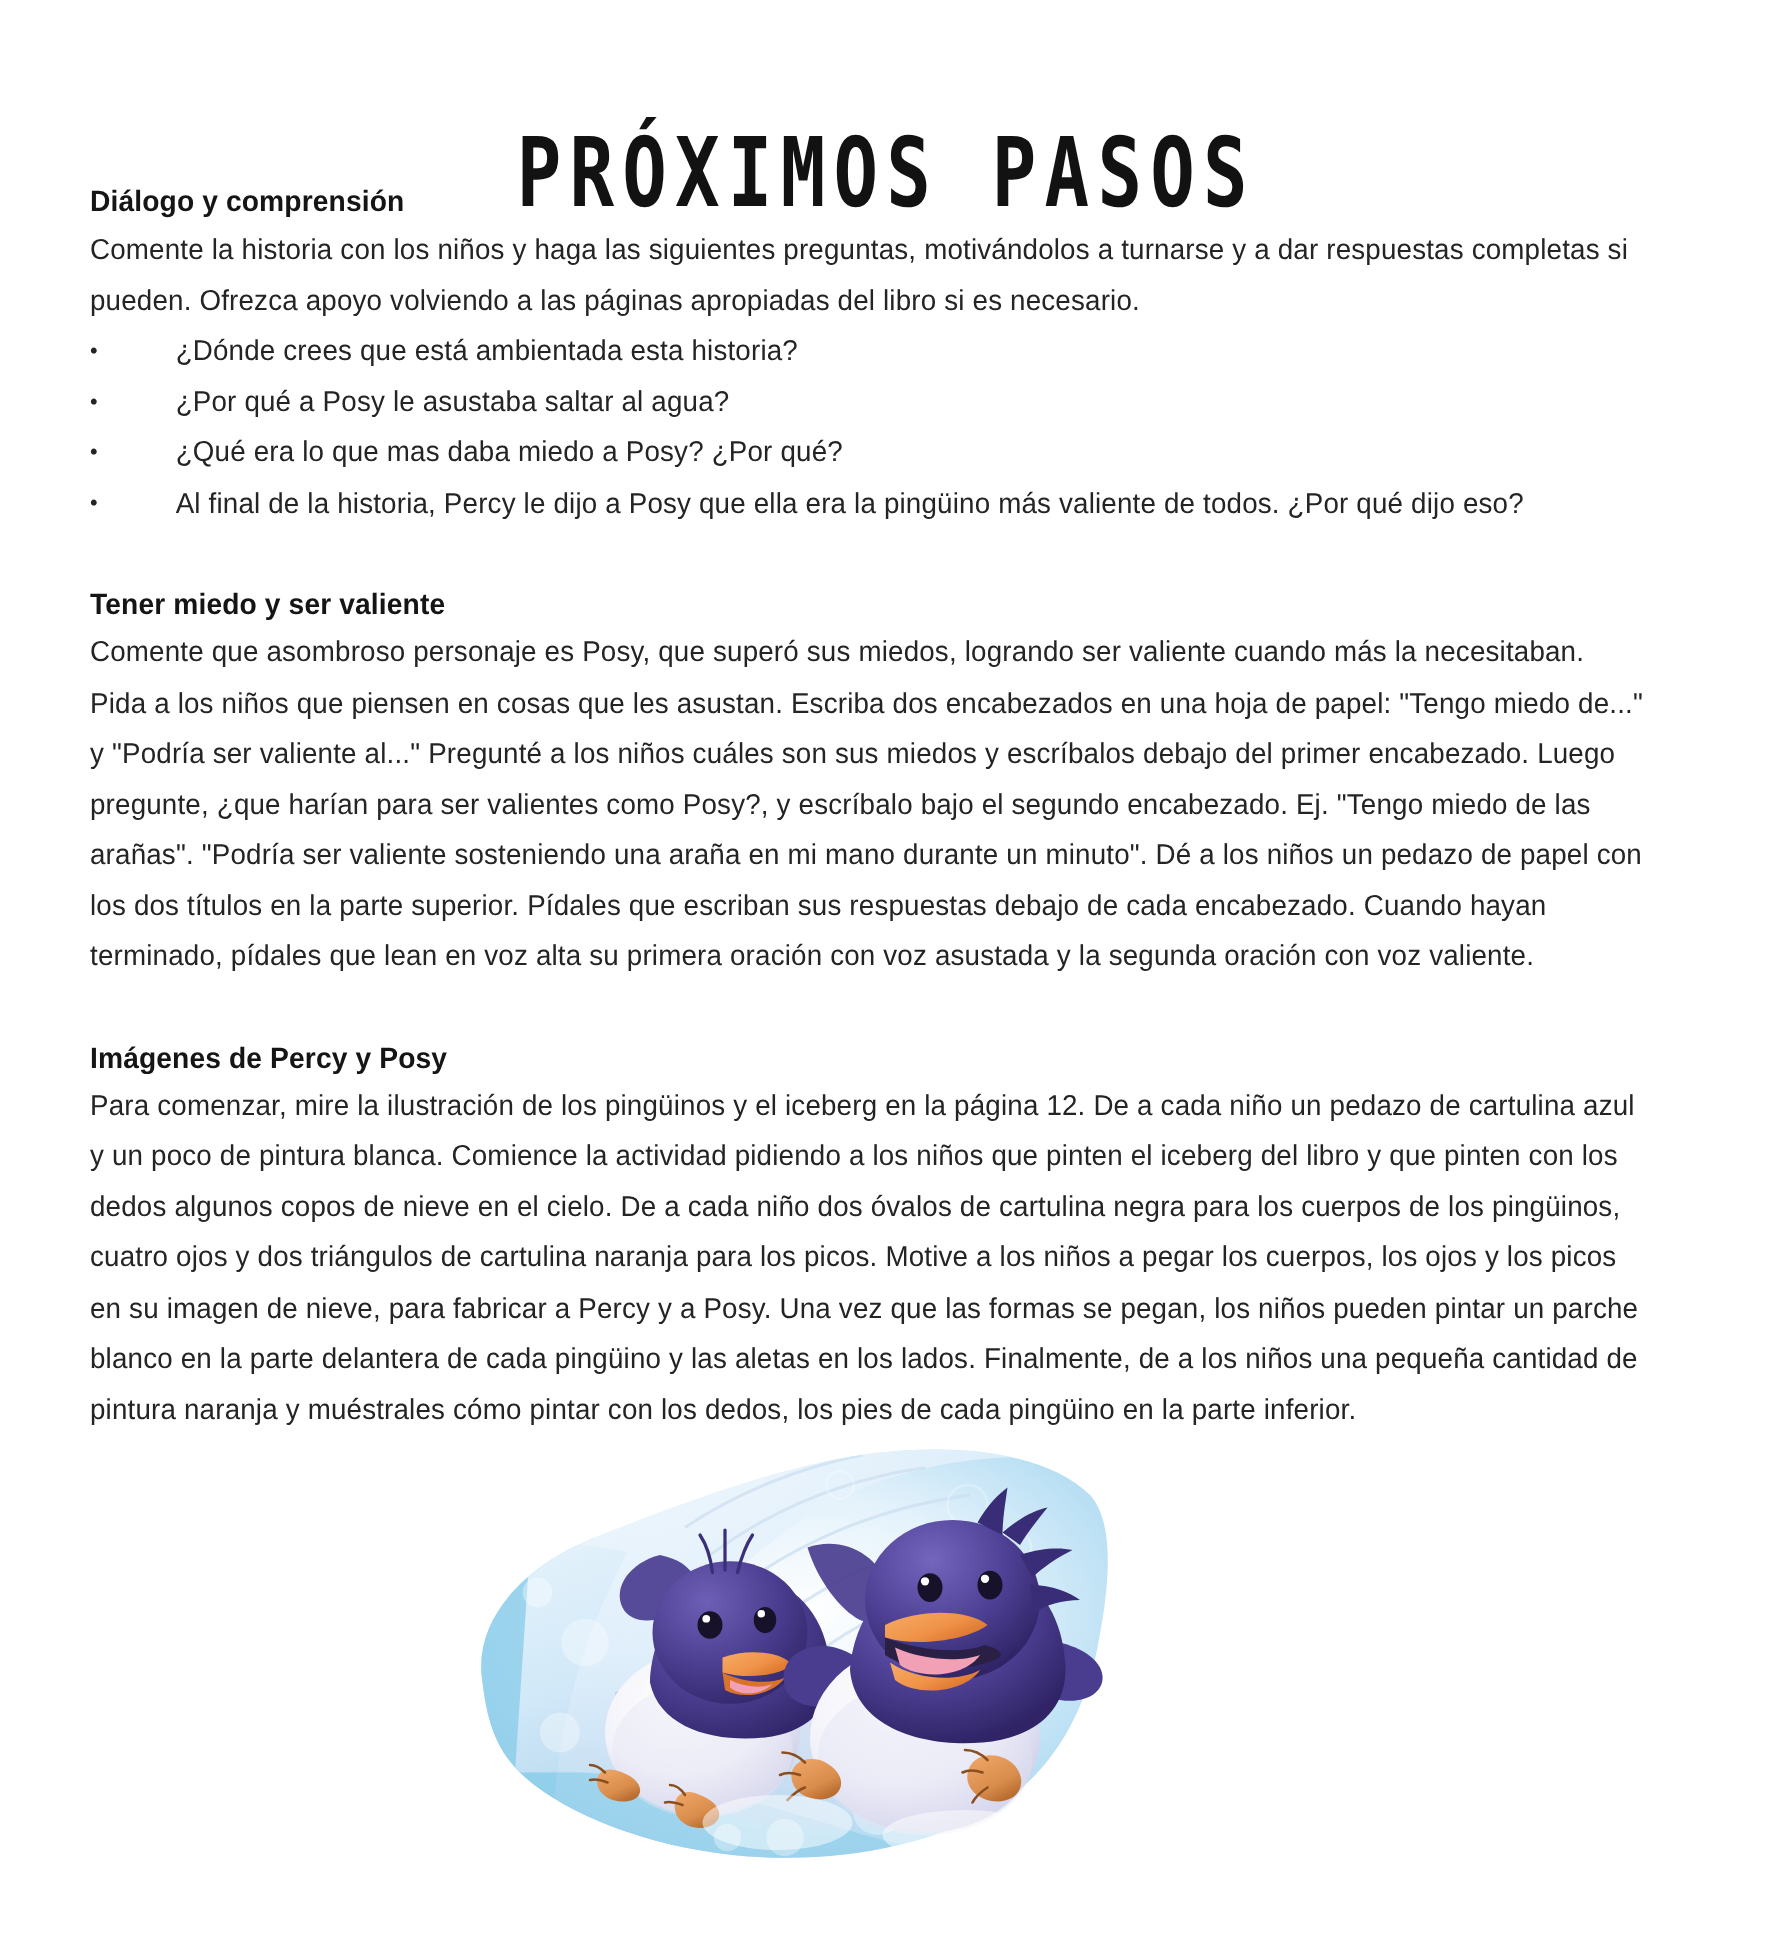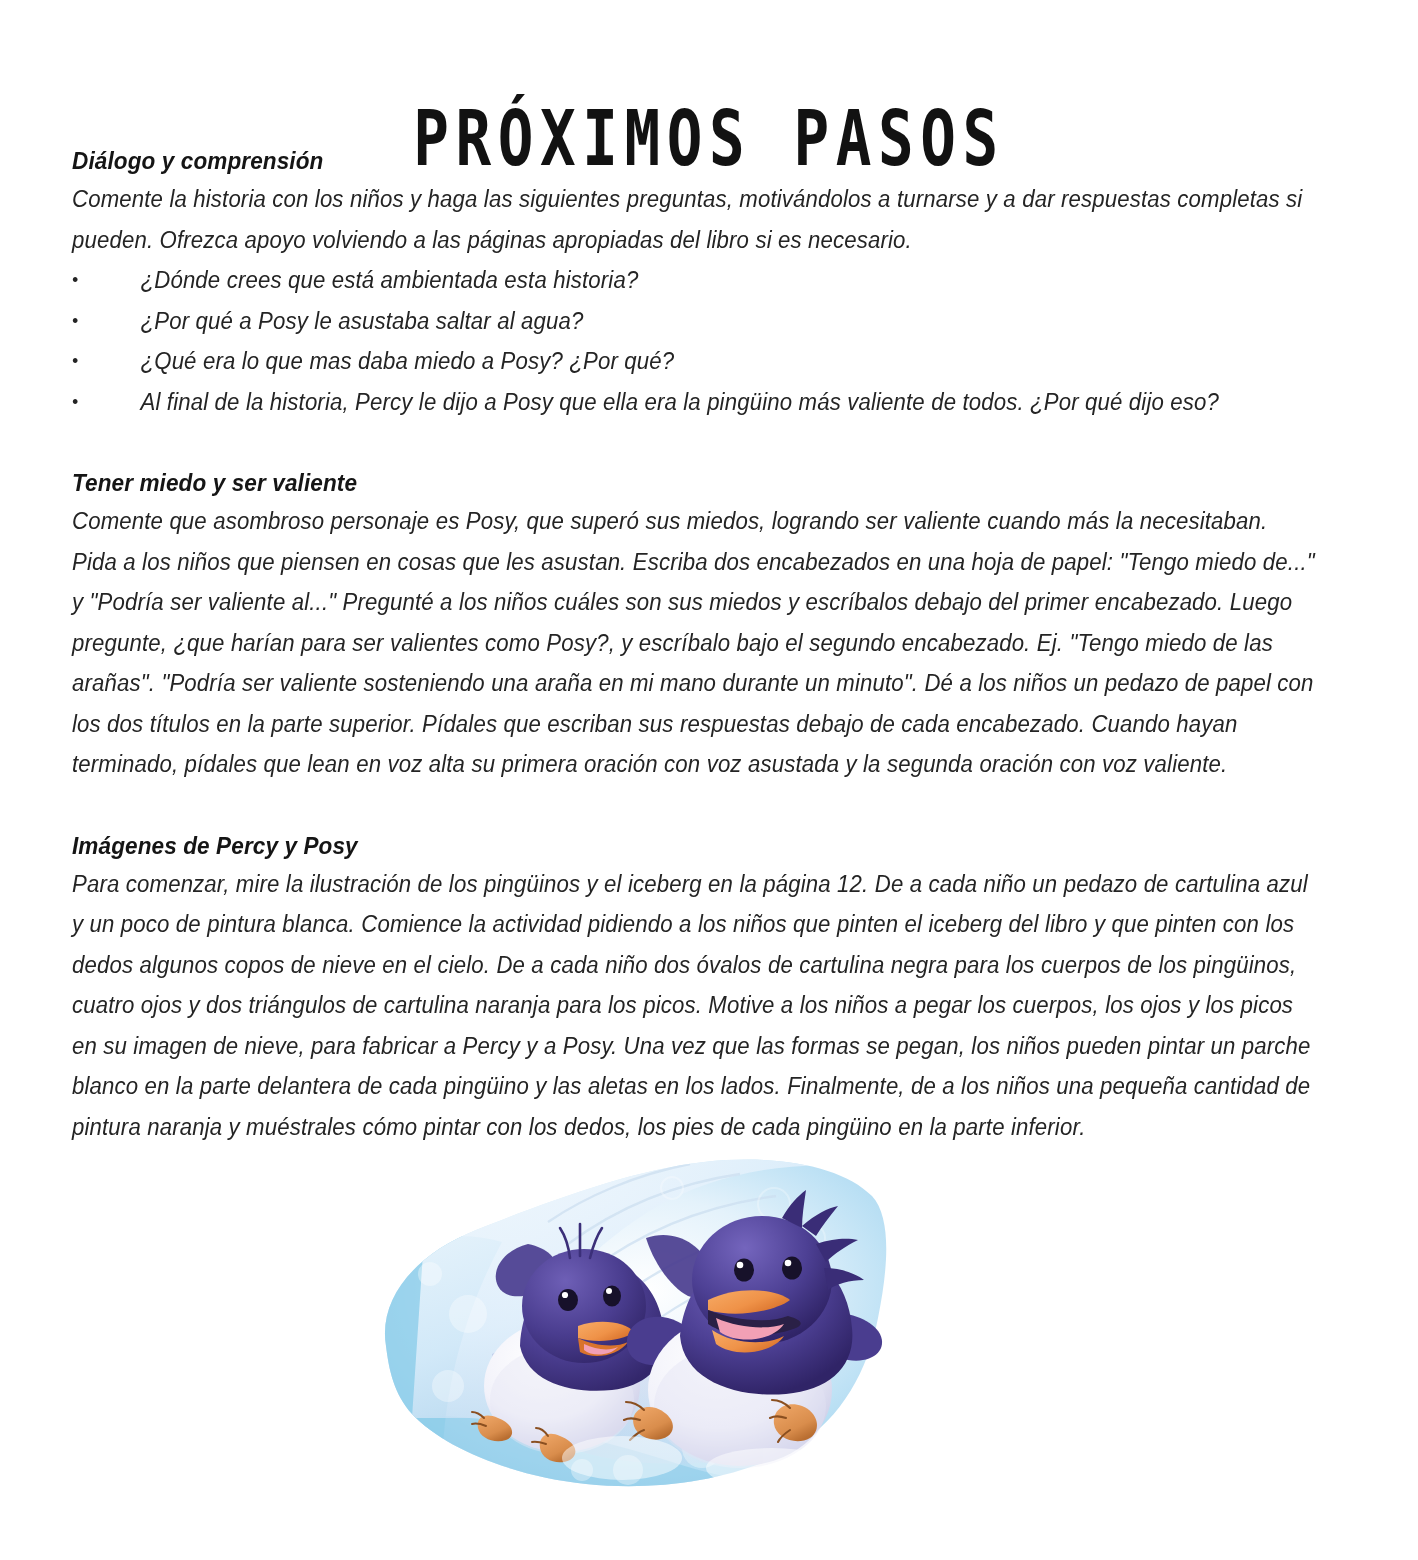--- a/index.html
+++ b/index.html
@@ -41,21 +41,21 @@
   }
 
   
   .content {
     position: absolute;
     top: 148px;
     left: 72px;
     width: 1290px;
   }
 
-  .section { margin-bottom: 0; font-style: italic; }
+  .section { margin-bottom: 0; }
 
   .section-heading {
     font-family: "Liberation Sans", sans-serif;
     font-size: 23.5px;
     font-weight: 700;
     letter-spacing: 0.1px;
     color: #151515;
     margin: 0 0 4px 0;
     transform: scaleX(0.96);
     transform-origin: left center;

